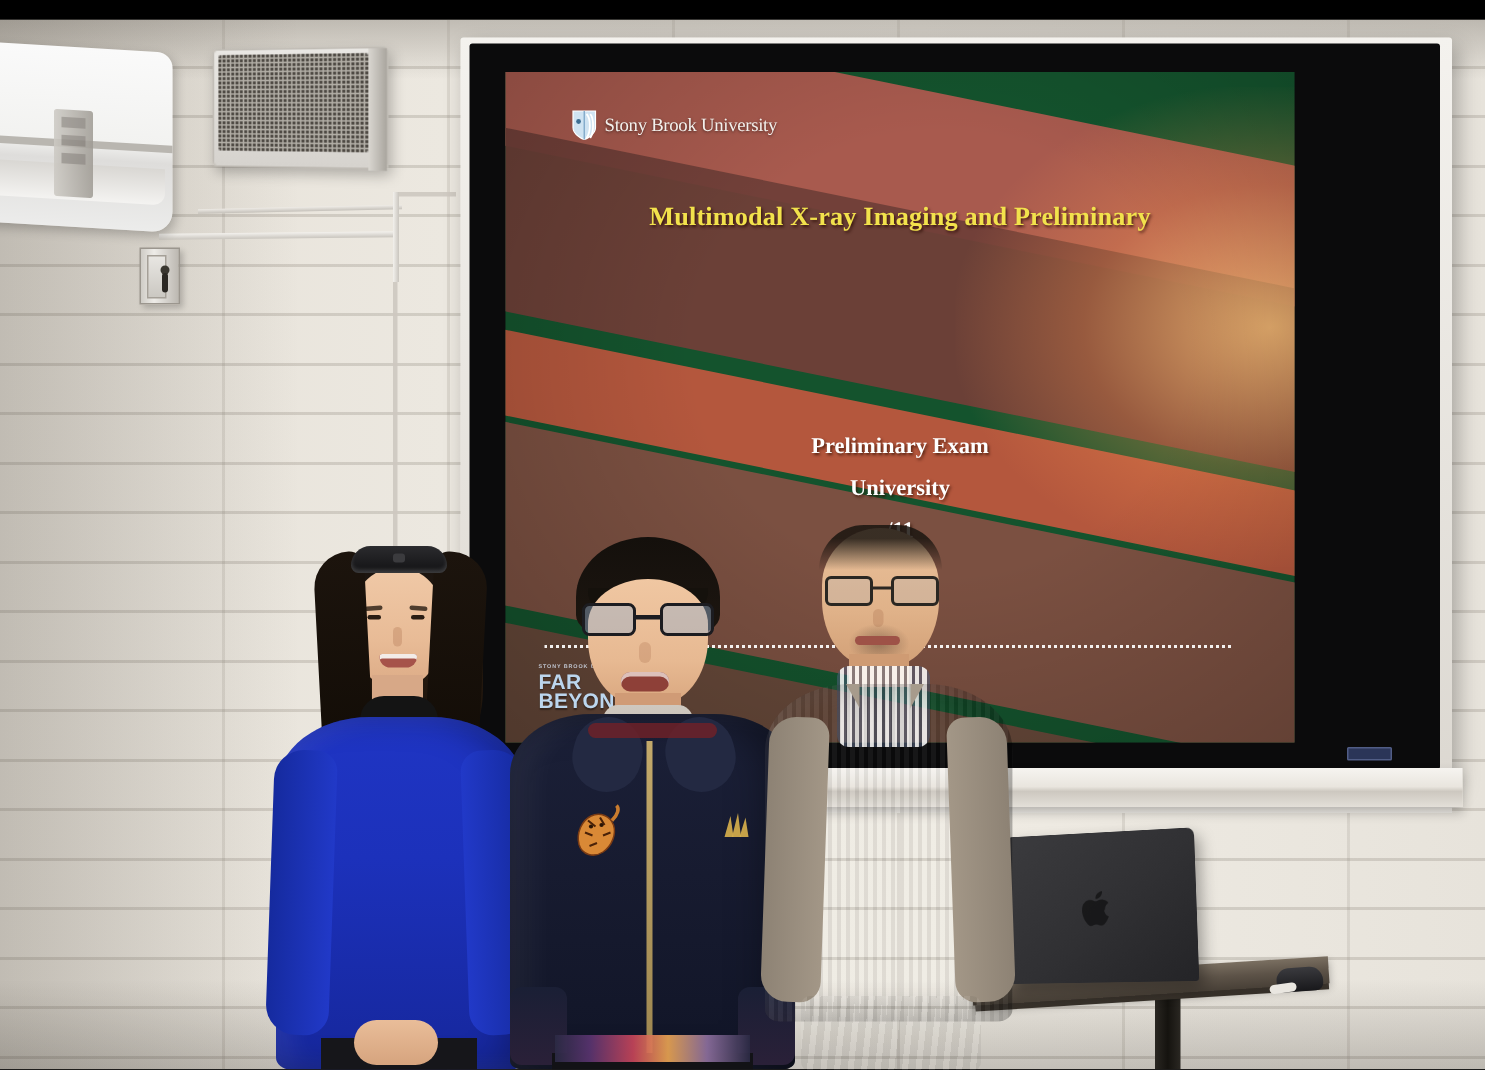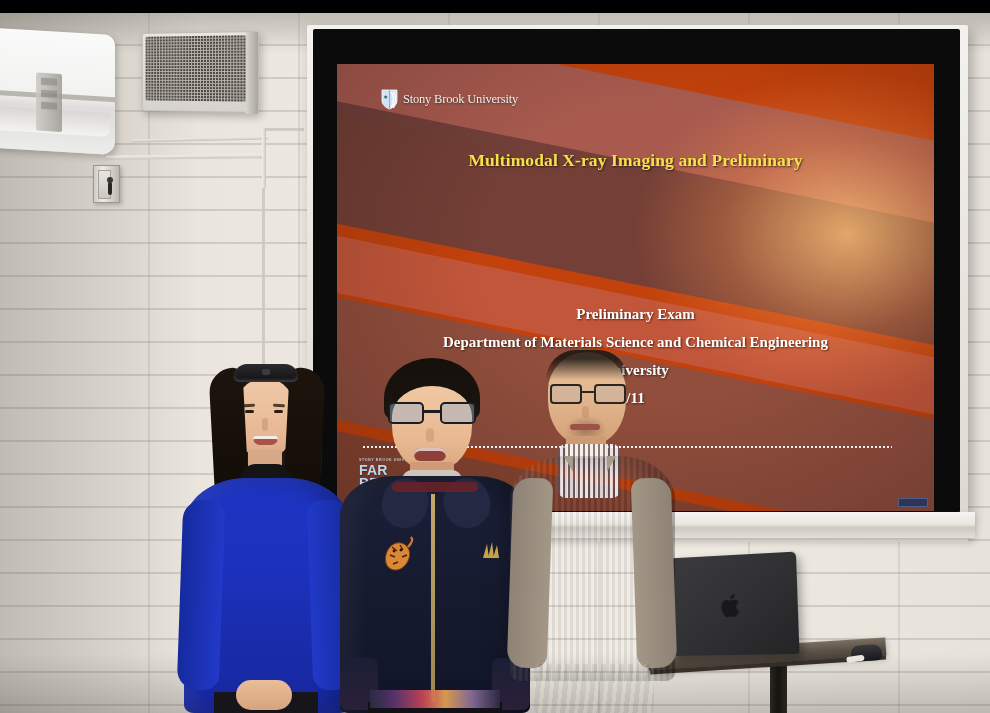--- a/index.html
+++ b/index.html
@@ -178,23 +178,23 @@
     z-index: 12;
   }
   .board-ledge2 {
     position: absolute; left: 306px; top: 530px; width: 662px; height: 12px;
     background: linear-gradient(to bottom, #dcd8d1, #f1eee9);
     z-index: 11;
   }
 
   
   .slide {
-    position: absolute; left: 337px; top: 64px; width: 597px; height: 447px;
+    position: absolute; left: 337px; top: 48px; width: 526px; height: 447px;
     overflow: hidden;
-    background: #c2410c;
+    background: #14532d;
     z-index: 13;
   }
   .slide-bg { position: absolute; inset: 0; }
   .band {
     position: absolute;
     transform-origin: left center;
   }
   .b1 { left: -80px; top: -60px;  width: 820px; height: 92px;  background: #a85a4e; transform: rotate(11.5deg); }
   .b2 { left: -120px; top: 14px;  width: 860px; height: 120px; background: #6f4038; transform: rotate(11.5deg); opacity:.96; }
   .b3 { left: -120px; top: 148px; width: 880px; height: 56px;  background: #c2583f; transform: rotate(11.5deg); opacity:.92; }
@@ -631,21 +631,20 @@
           <path d="M12.5 3 C15 6 15 15 12.5 19" stroke="#ffffff" stroke-width="1.2" fill="none"></path>
         </svg>
       </div>
       <span class="sbu-text">Stony Brook University</span>
     </div>
 
     <div class="slide-title">Multimodal X-ray Imaging and Preliminary</div>
 
     <div class="author-block">
       <div class="author-line">Preliminary Exam</div>
-      <div class="author-line">Department of Materials Science and Chemical Engineering</div>
       <div class="author-line">University</div>
       <div class="author-line">/11</div>
     </div>
 
     <div class="dotted-rule"></div>
 
     <div class="far-beyond">
       <div class="fb-tiny">STONY BROOK UNIVERSITY</div>
       <div class="fb-word">FAR</div>
       <div class="fb-word">BEYOND</div>

